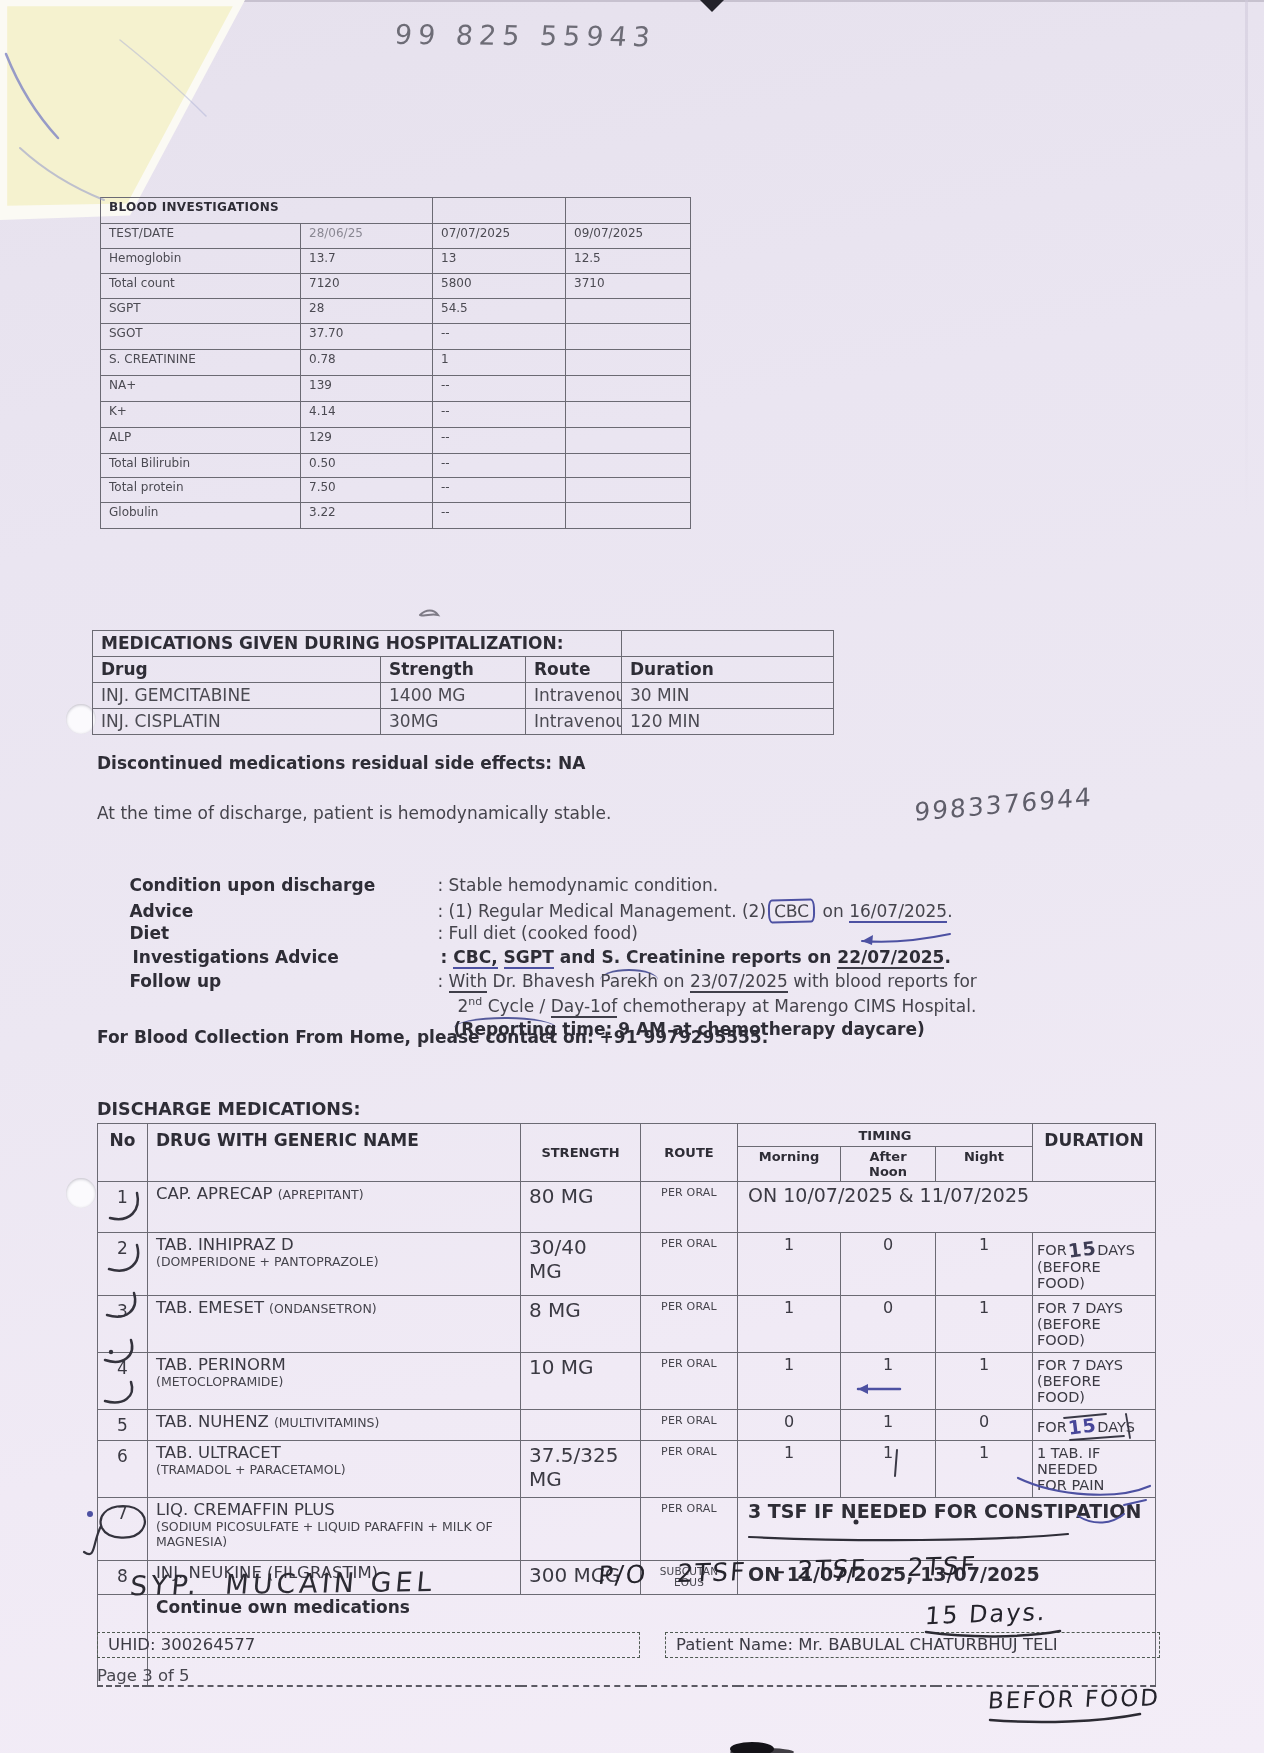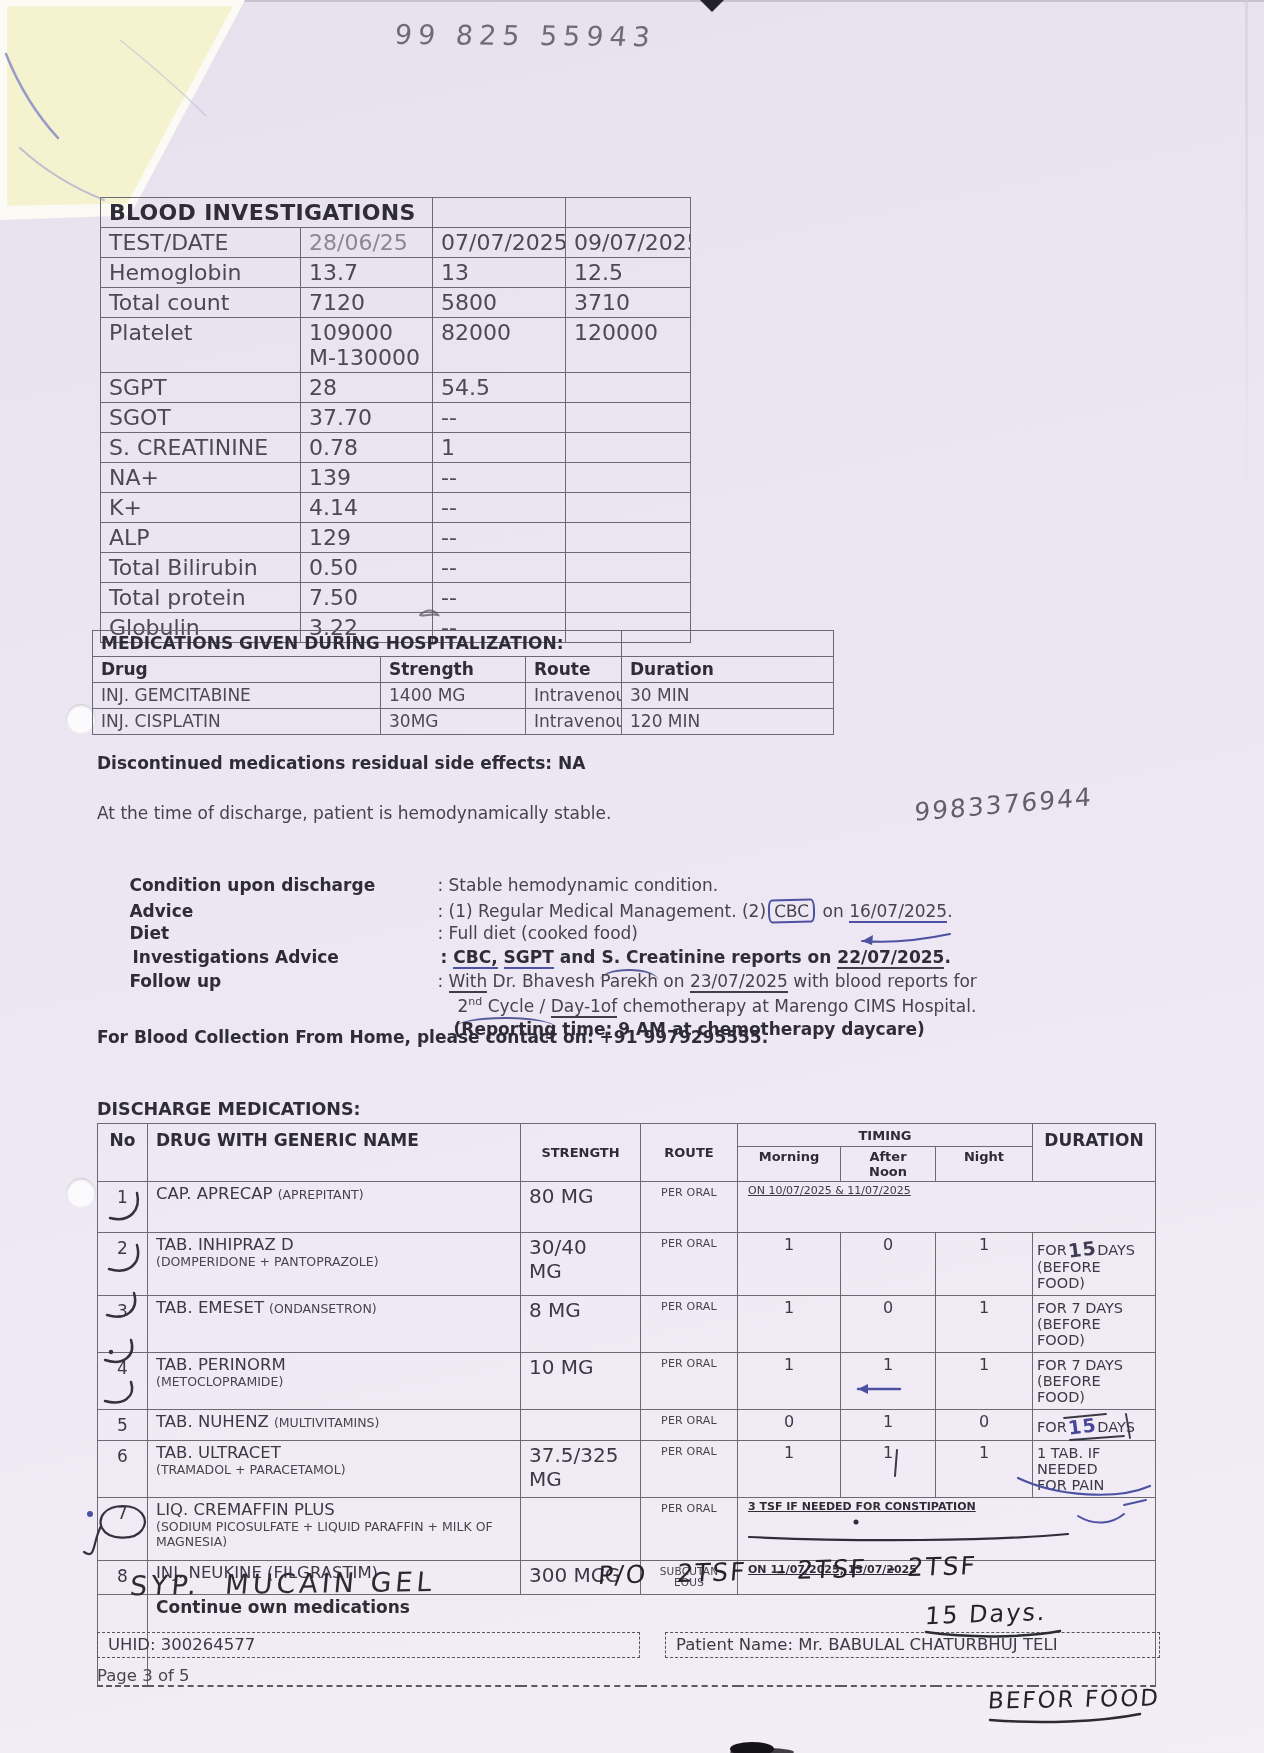--- a/index.html
+++ b/index.html
@@ -25,21 +25,21 @@
   .hw-top{left:395px;top:20px;font-size:27px;letter-spacing:6px;color:#6d6c76;transform:rotate(.5deg) skewX(-5deg);}
   .hw-side{left:914px;top:790px;font-size:25px;letter-spacing:2px;color:#5f5e6a;transform:rotate(-5deg) skewX(-6deg);}
   .hw-syp{left:130px;top:1568px;font-size:27px;letter-spacing:4px;color:#2c2b33;transform:rotate(-.8deg) skewX(-6deg);}
   .hw-dose{left:598px;top:1556px;font-size:25px;letter-spacing:2px;color:#24232b;transform:rotate(-1.5deg) skewX(-6deg);}
   .hw-days{left:925px;top:1600px;font-size:24px;letter-spacing:2px;color:#24232b;transform:rotate(-2deg) skewX(-6deg);}
   .hw-bf{left:988px;top:1686px;font-size:23px;letter-spacing:2px;color:#24232b;transform:rotate(-1deg) skewX(-5deg);}
   
   table{border-collapse:collapse;table-layout:fixed;}
   td,th{border:1px solid #6b6a73;vertical-align:top;padding:2px 8px;font-weight:normal;text-align:left;
     overflow:hidden;}
-  .blood{position:absolute;left:100px;top:197px;width:590px;font-size:22px;color:#4b4a52;}
+  .blood{position:absolute;left:100px;top:197px;width:590px;font-size:12px;color:#4b4a52;}
   .blood table{width:590px;border:1.5px solid #57565f;}
   .blood .ttl{font-weight:bold;color:#2e2d36;letter-spacing:.3px;}
   .dim{color:#8a8893;}
   .hosp{position:absolute;left:92px;top:630px;width:741px;font-size:17px;color:#4b4a52;}
   .hosp table{width:741px;border:1.5px solid #57565f;}
   .hosp .ttl{font-weight:bold;color:#2e2d36;}
   .hosp th{font-weight:bold;color:#2e2d36;}
   .line{position:absolute;left:97px;font-size:17px;}
   .bold{font-weight:bold;color:#2e2d36;}
   .plan{position:absolute;left:97px;top:855px;width:1085px;font-size:17px;color:#45444c;}
@@ -61,21 +61,21 @@
   .c{text-align:center;}
   .no-cell{text-align:center;font-size:17px;padding-top:5px;}
   .drugname{font-size:16.5px;}
   .generic{font-size:12.5px;color:#45444c;}
   .genblock{display:block;}
   .route-cell{font-size:11px;text-align:center;padding-top:4px;color:#45444c;letter-spacing:.2px;}
   .route2{font-size:10.5px;line-height:11px;padding-top:5px;}
   .strength-cell{font-size:20px;}
   .tval{text-align:center;font-size:16px;}
   .dur-cell{font-size:14.5px;padding:4px 4px;}
-  .span-cell{font-size:11px;padding-left:10px;text-decoration:underline;}
+  .span-cell{font-size:19px;padding-left:10px;}
   .hand-num{display:inline-block;color:#474699;font-size:19px;font-weight:600;letter-spacing:1px;
     transform:rotate(-7deg) translateY(1px);margin:0 1px;}
   .cont-cell{font-weight:bold;color:#2e2d36;font-size:17px;height:86px;}
   .dash-bottom td{border-bottom:2px dashed #5b5a63;}
   
   .fbox{position:absolute;height:26px;border:1.5px dashed #4f5a52;font-size:16.5px;color:#3c3b44;
     padding:2px 10px;box-sizing:border-box;white-space:nowrap;}
   .fbox1{left:97px;top:1632px;width:543px;}
   .fbox2{left:665px;top:1632px;width:495px;}
   .pageno{position:absolute;left:97px;top:1666px;font-size:16.5px;color:#47464e;}
@@ -120,29 +120,20 @@
         <td>Hemoglobin</td>
         <td>13.7</td>
         <td>13</td>
         <td>12.5</td>
       </tr>
       <tr style="height:25px">
         <td>Total count</td>
         <td>7120</td>
         <td>5800</td>
         <td>3710</td>
-      </tr>
-      <tr style="height:52px">
-        <td>Platelet</td>
-        <td>
-          <div>109000</div>
-          <div>M-130000</div>
-        </td>
-        <td>82000</td>
-        <td>120000</td>
       </tr>
       <tr style="height:25px">
         <td>SGPT</td>
         <td>28</td>
         <td>54.5</td>
         <td></td>
       </tr>
       <tr style="height:26px">
         <td>SGOT</td>
         <td>37.70</td>

